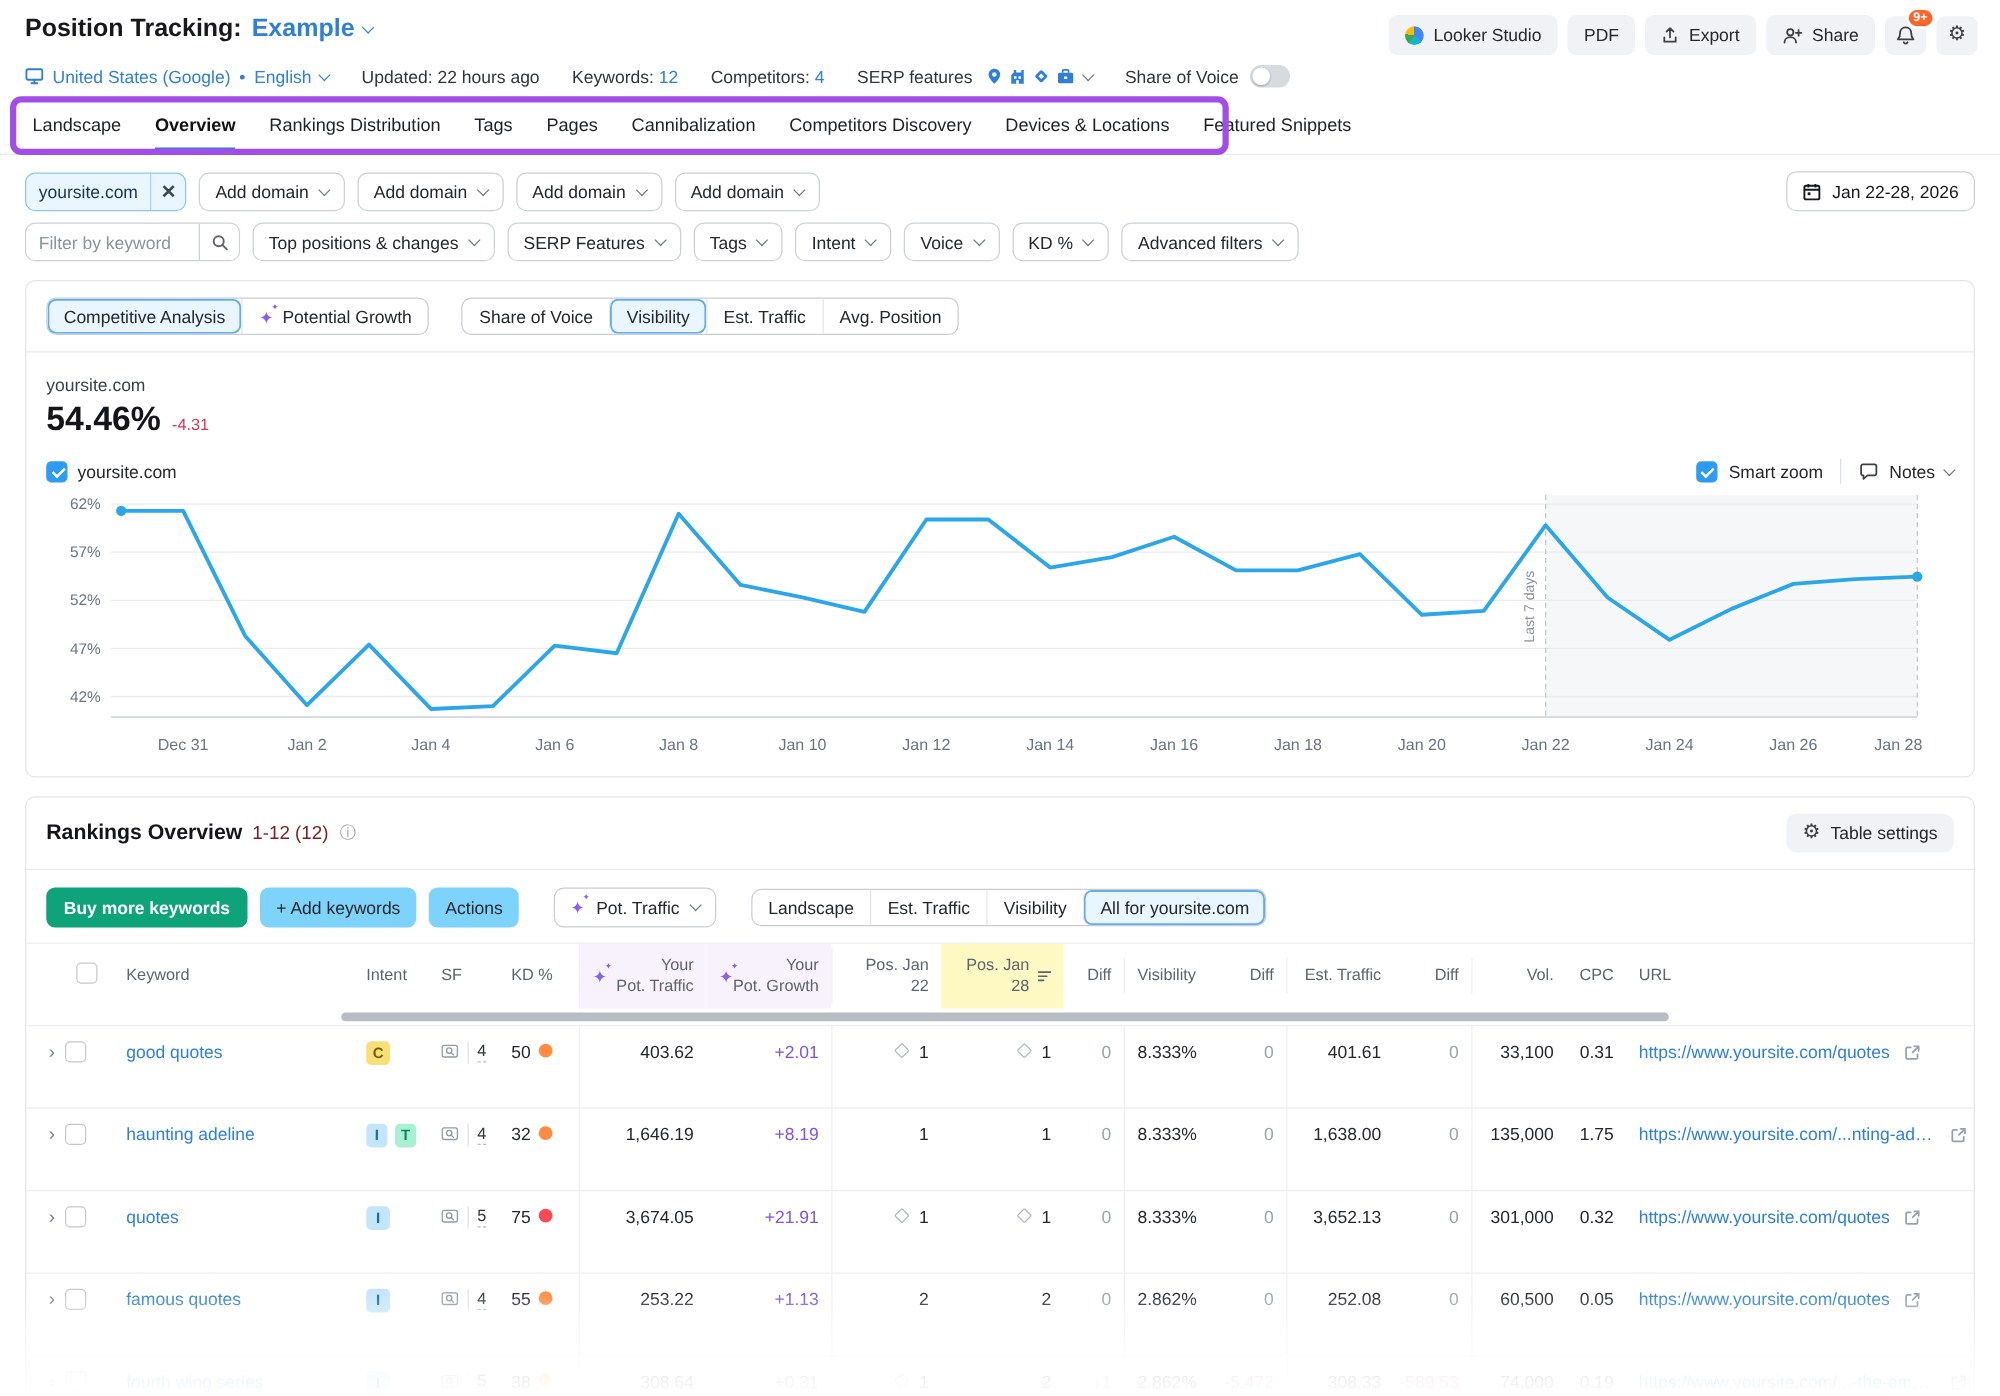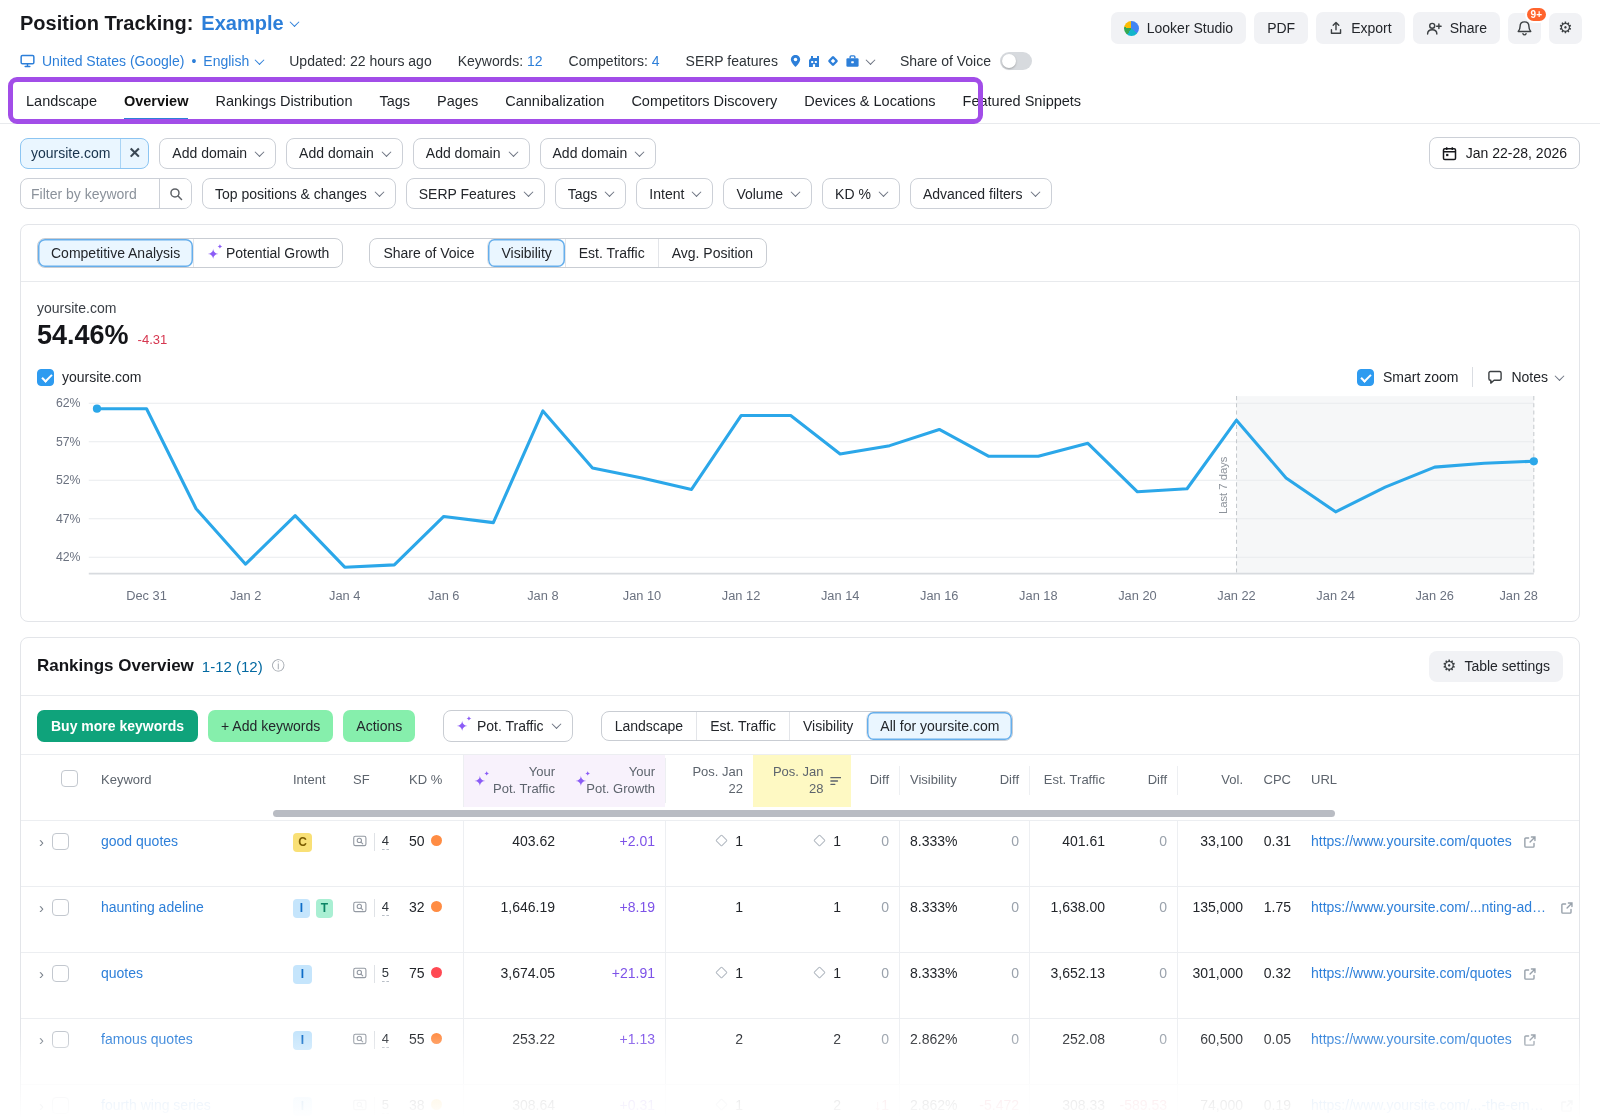--- a/index.html
+++ b/index.html
@@ -81,30 +81,30 @@
   .legend-label { font-size:14px; color:#23262b; margin-left:8px; }
   .legend-right { margin-left:auto; display:flex; align-items:center; gap:14px; font-size:14px; color:#23262b; }
   .vdiv { width:1px; height:20px; background:#dadde2; }
   .notes { display:flex; align-items:center; gap:8px; cursor:pointer; }
 
   .chart-wrap { padding:6px 0 10px; }
 
   
   .rank-head { display:flex; align-items:center; padding:13px 16px; border-bottom:1px solid #e8eaed; }
   .rank-title { font-size:17px; font-weight:bold; color:#141519; }
-  .rank-range { font-size:15px; color:#0369a1; margin-left:8px; }
+  .rank-range { font-size:15px; color:#7f1d1d; margin-left:8px; }
   .info-i { font-size:13px; color:#9aa0a8; margin-left:9px; }
   .tbl-settings { margin-left:auto; display:flex; align-items:center; gap:8px; background:#f1f2f5; border:none;
     border-radius:8px; height:31px; padding:0 13px; font-size:14px; color:#23262b; font-family:inherit; cursor:pointer; }
   .gear { font-size:16px; color:#3c4043; line-height:1; }
 
   .rank-toolbar { display:flex; align-items:center; gap:10px; padding:14px 16px 12px; }
   .btn-green { background:#0fa37b; color:#fff; border:none; border-radius:7px; height:32px; padding:0 14px;
     font-size:14px; font-weight:bold; font-family:inherit; cursor:pointer; }
-  .btn-lite { display:flex; align-items:center; gap:7px; background:#86efac; border:none; border-radius:7px;
+  .btn-lite { display:flex; align-items:center; gap:7px; background:#7dd3fc; border:none; border-radius:7px;
     height:32px; padding:0 13px; font-size:14px; color:#23262b; font-family:inherit; cursor:pointer; }
   .btn-outline { display:flex; align-items:center; gap:9px; background:#fff; border:1px solid #c9cdd3; border-radius:8px;
     height:32px; padding:0 12px; font-size:14px; color:#23262b; font-family:inherit; cursor:pointer; margin-left:18px; }
   .views { margin-left:18px; }
 
   .grid-table { border-top:1px solid #eceef1; }
   .thead { display:grid; align-items:center; min-height:52px; font-size:13px; color:#5d646d; }
   .th { padding:6px 10px; line-height:1.25; }
   .th.al-right, .td.al-right { text-align:right; }
   .th.bl, .td.bl { border-left:1px solid #edeff2; }
@@ -308,21 +308,21 @@
         </button>
         <button class="drop">
           <span>Tags</span>
           <i class="chev gray"></i>
         </button>
         <button class="drop">
           <span>Intent</span>
           <i class="chev gray"></i>
         </button>
         <button class="drop">
-          <span>Volume</span>
+          <span>Voice</span>
           <i class="chev gray"></i>
         </button>
         <button class="drop">
           <span>KD %</span>
           <i class="chev gray"></i>
         </button>
         <button class="drop">
           <span>Advanced filters</span>
           <i class="chev gray"></i>
         </button>

